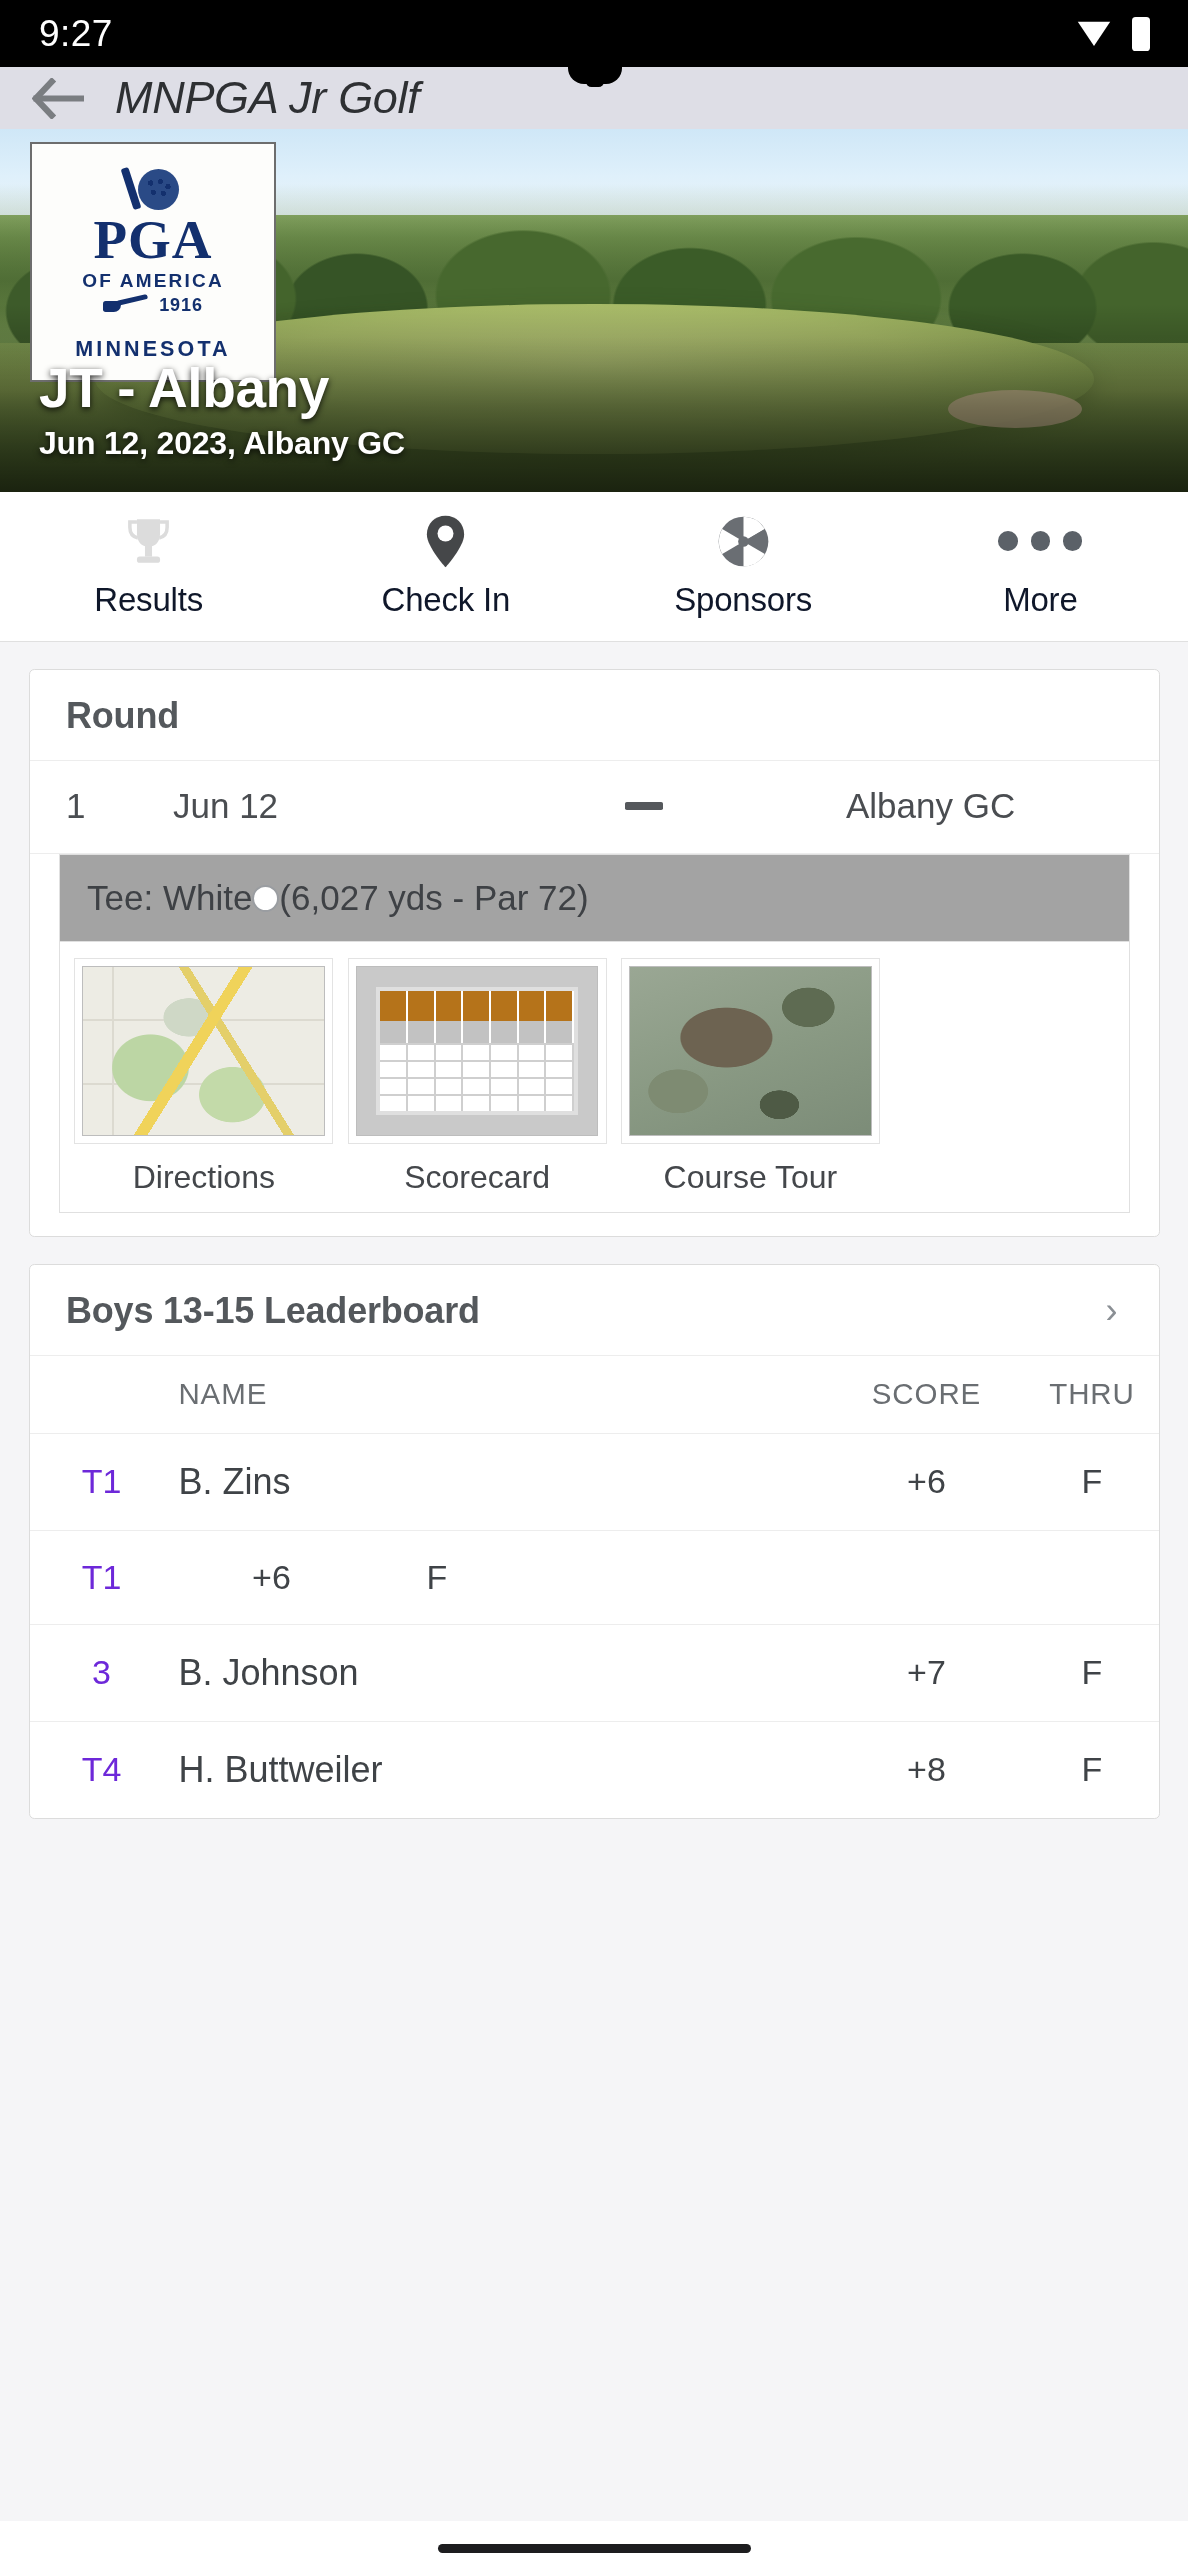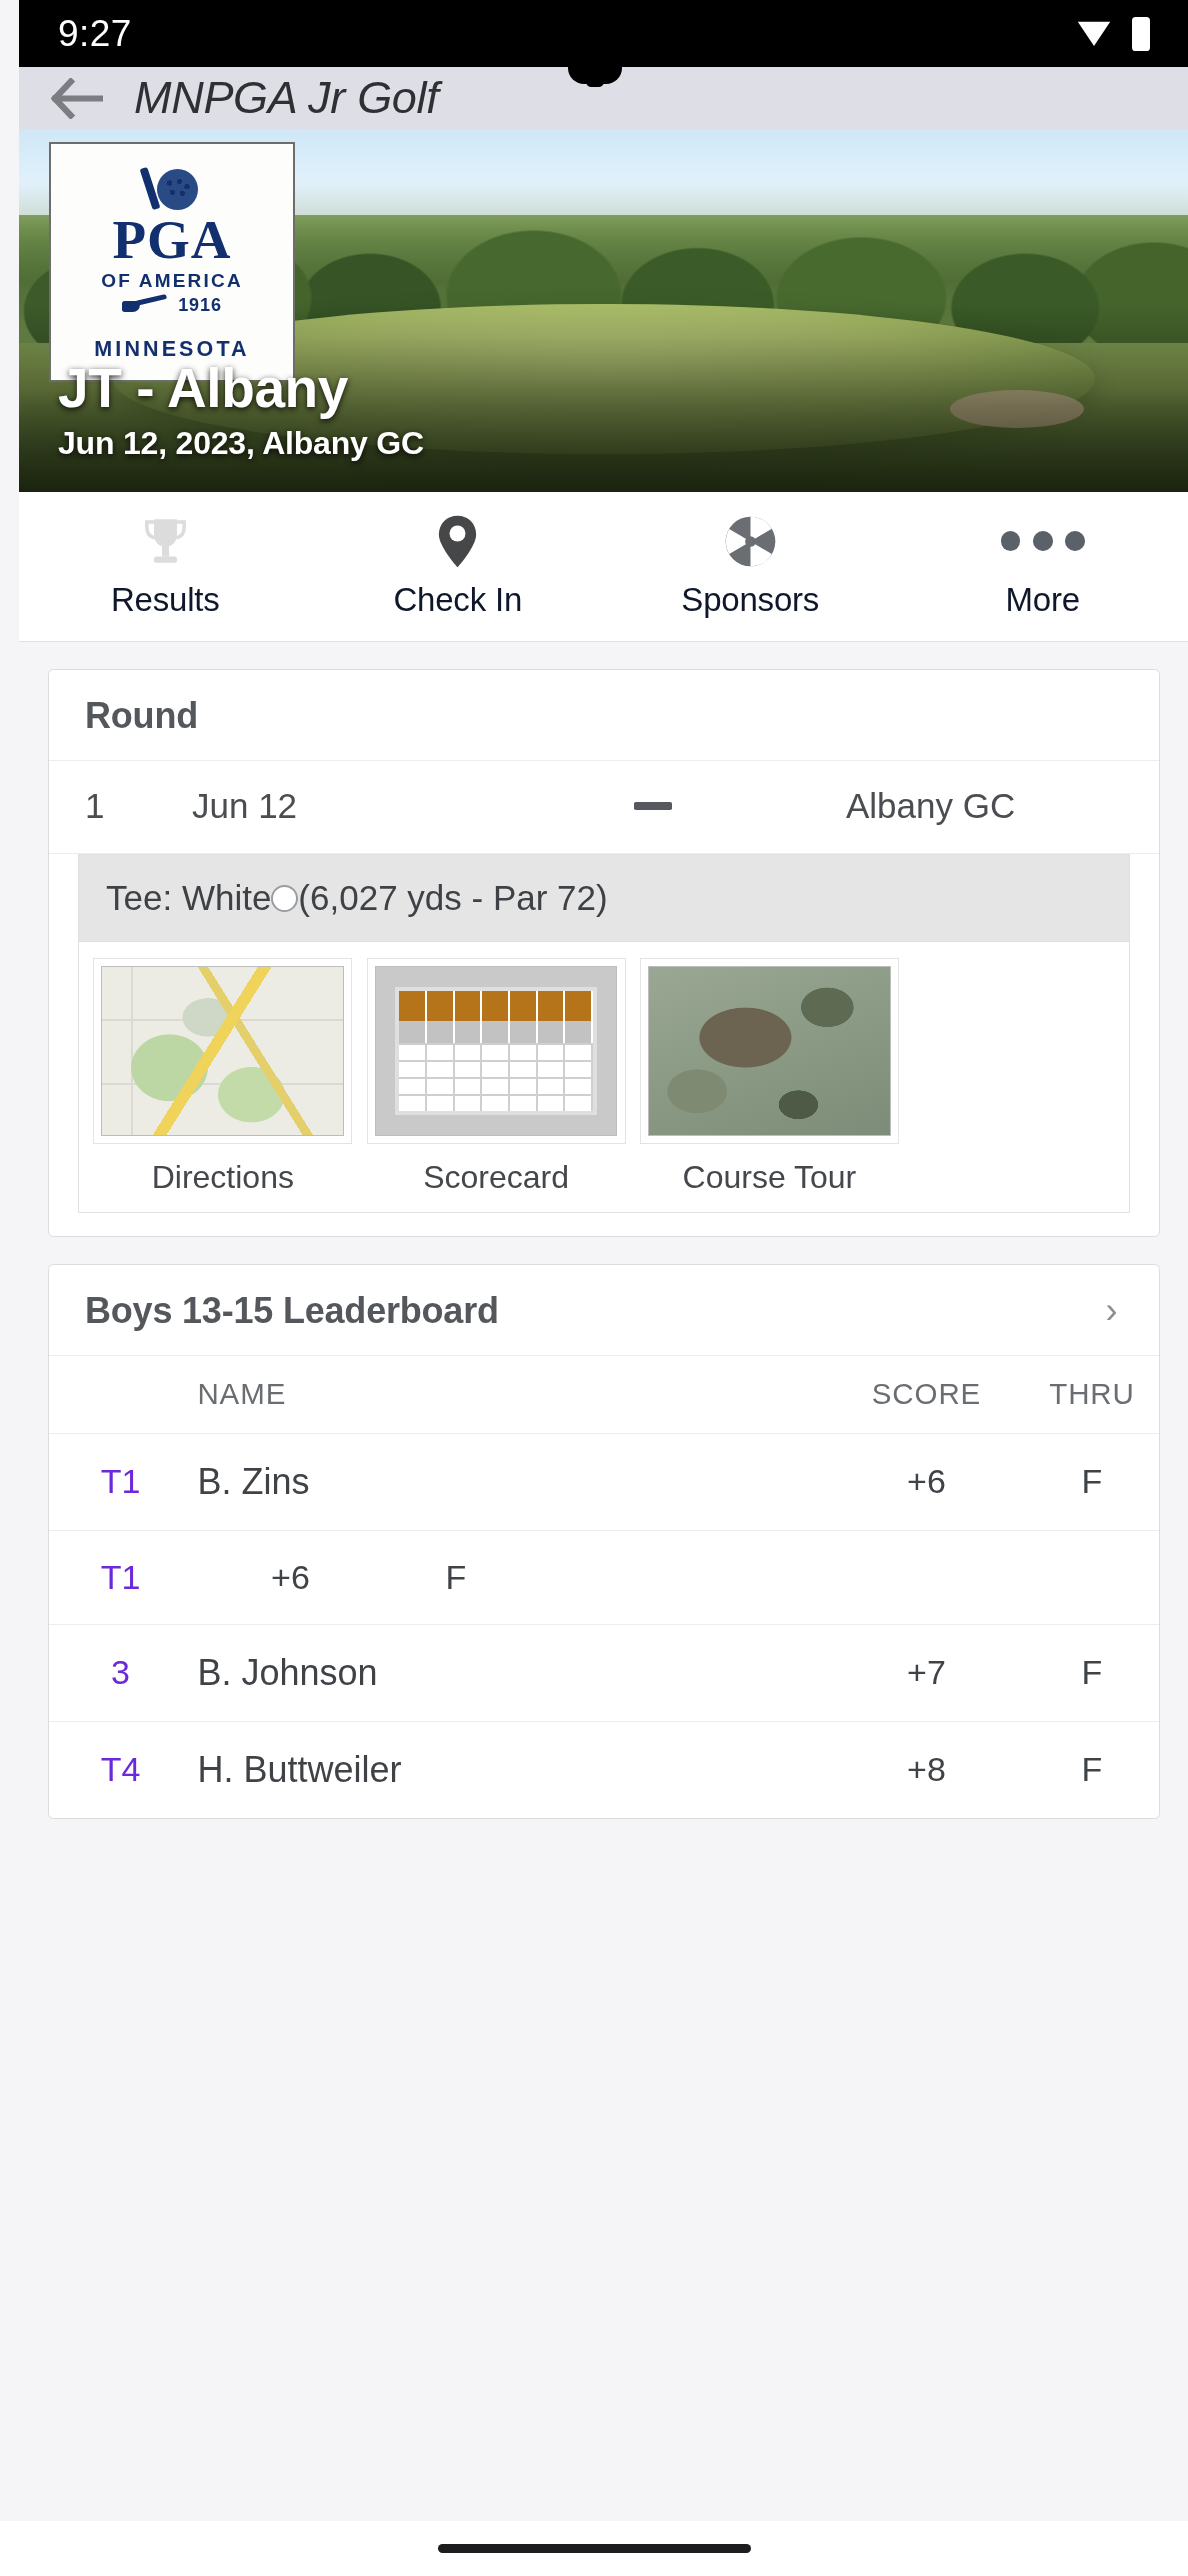--- a/index.html
+++ b/index.html
@@ -3,21 +3,21 @@
 <meta charset="utf-8">
 <style>
   * { margin:0; padding:0; box-sizing:border-box; }
   html,body { width:1189px; height:2576px; }
   body {
     font-family:"Liberation Sans", sans-serif;
     background:#ffffff;
     -webkit-font-smoothing:antialiased;
     overflow:hidden;
   }
-  #app { position:relative; width:1189px; height:2576px; background:#f5f5f7;padding-left:19px; }
+  #app { position:relative; width:1189px; height:2576px; background:#f5f5f7; }
 
   
   .statusbar{
     position:relative; height:67px; background:#000;
     display:flex; align-items:center; justify-content:space-between;
     padding:0 39px;
   }
   .status-time{ color:#fff; font-size:37px; letter-spacing:0.4px; }
   .status-right{ display:flex; align-items:center; gap:19.7px; }
   .ic-wifi{ width:36px; height:27px; position:relative; }
@@ -152,21 +152,21 @@
     font-size:35px; color:#4a4d51; border-bottom:1.8px solid #ededed;
   }
   .round-num{ width:107px; }
   .round-date{ width:268px; }
   .round-dash{ flex:1; display:flex; justify-content:center;}
   .round-dash i{ display:block; width:38px; height:7.2px; background:#55585c; border-radius:1.8px;}
   .round-course{ width:277px; text-align:left;}
 
   .tee-wrap{ padding:0 29px 23px 29px; }
   .tee-bar{
-    background:#e5e5e5; border:1.8px solid #e0e0e0; border-bottom:none;
+    background:#a3a3a3; border:1.8px solid #e0e0e0; border-bottom:none;
     padding:23px 0 23px 27px; display:flex; align-items:center; gap:0;
     font-size:35px; color:#3e4145;
   }
   .tee-circle{ width:27px; height:27px; border-radius:50%; border:2.7px solid #9a9da1; background:#fff; display:inline-block;}
   .tiles{
     border:1.8px solid #e0e0e0; display:flex; gap:14.3px; padding:16px 14.3px 7.2px 14.3px; background:#fff;
   }
   .tile{ width:259px; cursor:pointer; }
   .tile-frame{ border:1.8px solid #e3e3e3; padding:7.2px; }
   .tile-img{ width:100%; height:170px; border:1.8px solid #bdbdbd; position:relative; overflow:hidden;}

